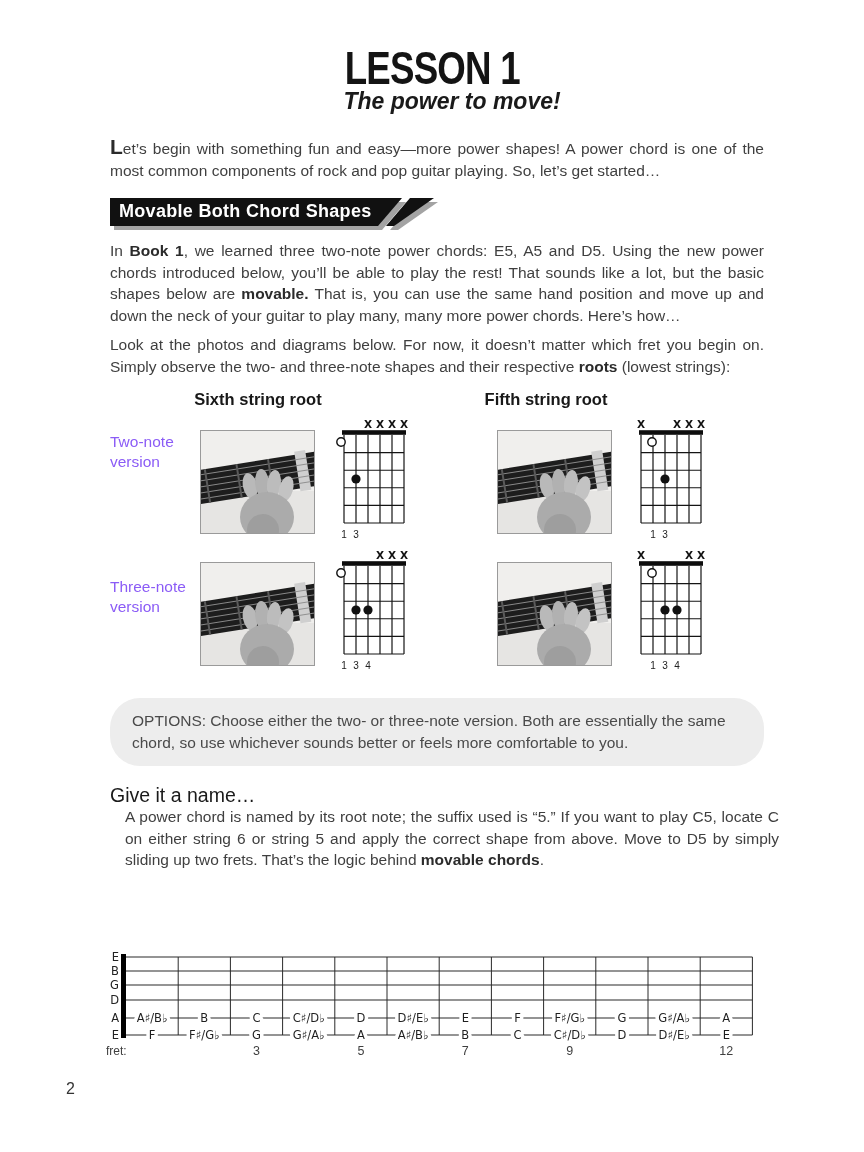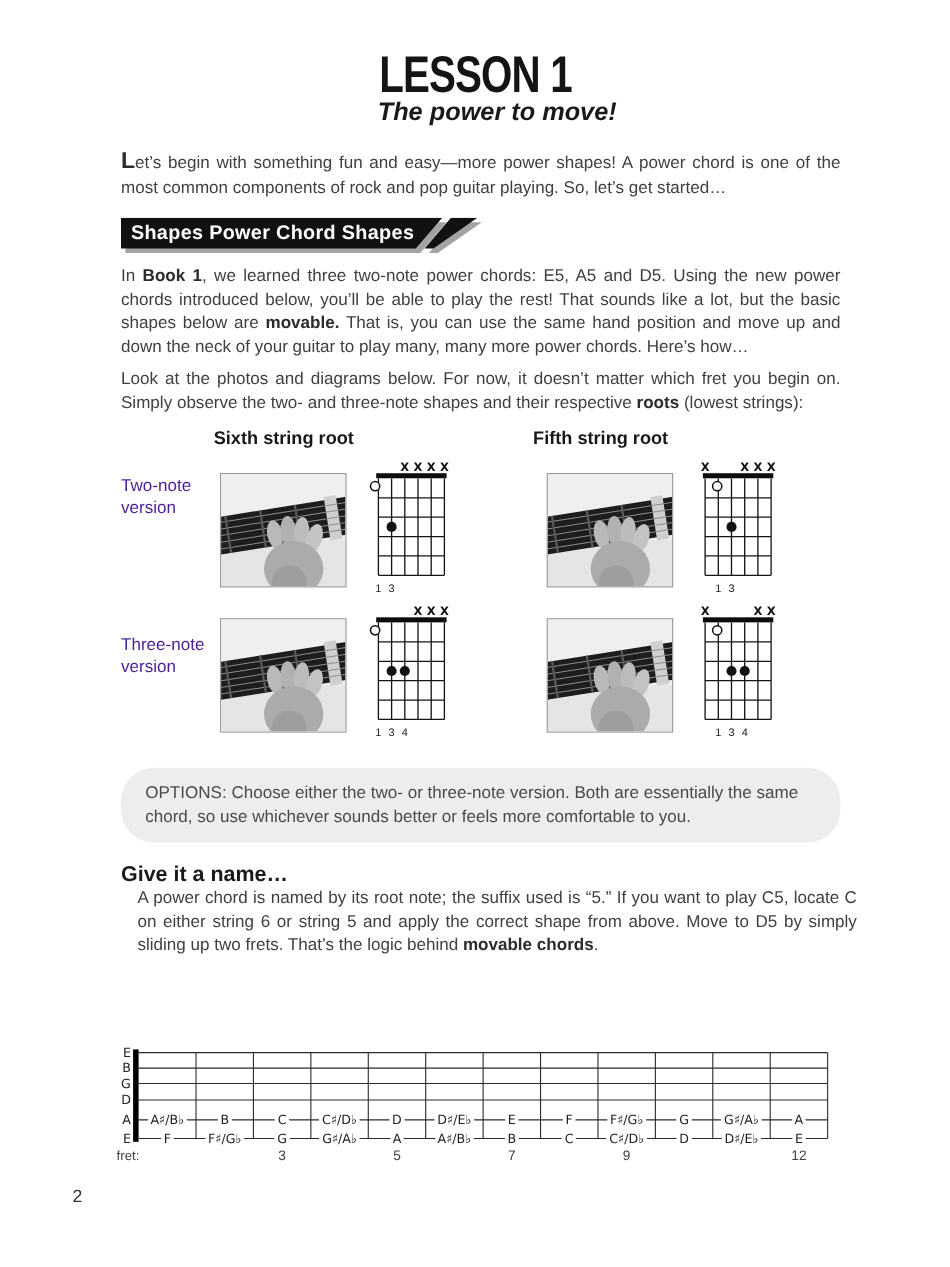--- a/index.html
+++ b/index.html
@@ -13,27 +13,27 @@
         font-style:italic;color:#1a1a1a;margin-left:20px;}
   p.body{margin:0;font-size:15.5px;line-height:21.5px;text-align:justify;}
   p.noj{text-align:left;}
   .b{font-weight:bold;color:#2b2b2b;}
   .lead{font-size:21px;font-weight:bold;color:#2b2b2b;}
   .banner{top:198px;left:110px;width:340px;height:34px;}
   .banner svg{position:absolute;top:0;left:0;}
   .banner .banner-text{position:absolute;top:3px;left:9px;color:#ffffff;font-size:18px;
         font-weight:bold;letter-spacing:.3px;white-space:nowrap;}
   .col-header{font-size:16.5px;font-weight:bold;color:#181818;text-align:center;width:220px;}
-  .row-label{font-size:15.5px;line-height:20px;color:#4c1d95;}
+  .row-label{font-size:15.5px;line-height:20px;color:#8b5cf6;}
   .photo{width:113px;height:102px;border:1px solid #9a9a9a;background:#f0efed;overflow:hidden;}
   .chord-diagram{width:80px;height:124px;}
   .options-box{top:698px;left:110px;width:654px;box-sizing:border-box;background:#ededed;
         border-radius:30px;padding:12px 22px;}
   .options-box p{margin:0;font-size:15.5px;line-height:22px;color:#4a4a4a;text-align:left;}
-  h2.name-head{margin:0;font-size:19.5px;font-weight:bold;color:#1a1a1a;}
+  h2.name-head{margin:0;font-size:19.5px;font-weight:normal;color:#1a1a1a;}
   .page-number{font-size:16px;color:#333;}
   .fingerboard{top:946px;left:106px;width:658px;height:114px;}
 </style>
 </head>
 <body>
 
 <div class="page">
 
   <div class="abs title-wrap">
     <span class="squeeze">LESSON 1</span>
@@ -42,21 +42,21 @@
 
   <p class="abs body" style="top:136px;left:110px;width:654px;"><span class="lead">L</span><span>et’s begin with something fun and easy—more power shapes! A power chord is one of the most common components of rock and pop guitar playing. So, let’s get started…</span></p>
 
   <div class="abs banner">
     <svg width="340" height="34" viewBox="0 0 340 34">
       <polygon points="4,4 296,4 272,32 4,32" fill="#a3a3a3"></polygon>
       <polygon points="304,4 328,4 288,32 280,32" fill="#a3a3a3"></polygon>
       <polygon points="0,0 292,0 268,28 0,28" fill="#111111"></polygon>
       <polygon points="300,0 324,0 284,28 276,28" fill="#111111"></polygon>
     </svg>
-    <span class="banner-text">Shapes Power Chord Shapes</span>
+    <span class="banner-text">Movable Both Chord Shapes</span>
   </div>
 
   <p class="abs body" style="top:240px;left:110px;width:654px;"><span>In </span><span class="b">Book 1</span><span>, we learned three two-note power chords: E5, A5 and D5. Using the new power chords introduced below, you’ll be able to play the rest! That sounds like a lot, but the basic shapes below are </span><span class="b">movable.</span><span> That is, you can use the same hand position and move up and down the neck of your guitar to play many, many more power chords. Here’s how…</span></p>
   <p class="abs body" style="top:334px;left:110px;width:654px;"><span>Look at the photos and diagrams below. For now, it doesn’t matter which fret you begin on. Simply observe the two- and three-note shapes and their respective </span><span class="b">roots</span><span> (lowest strings):</span></p>
 
   <div class="abs col-header" style="top:390px;left:148px;">Sixth string root</div>
   <div class="abs col-header" style="top:390px;left:436px;">Fifth string root</div>
 
   <div class="abs row-label" style="top:432px;left:110px;">
     <div>Two-note</div>

